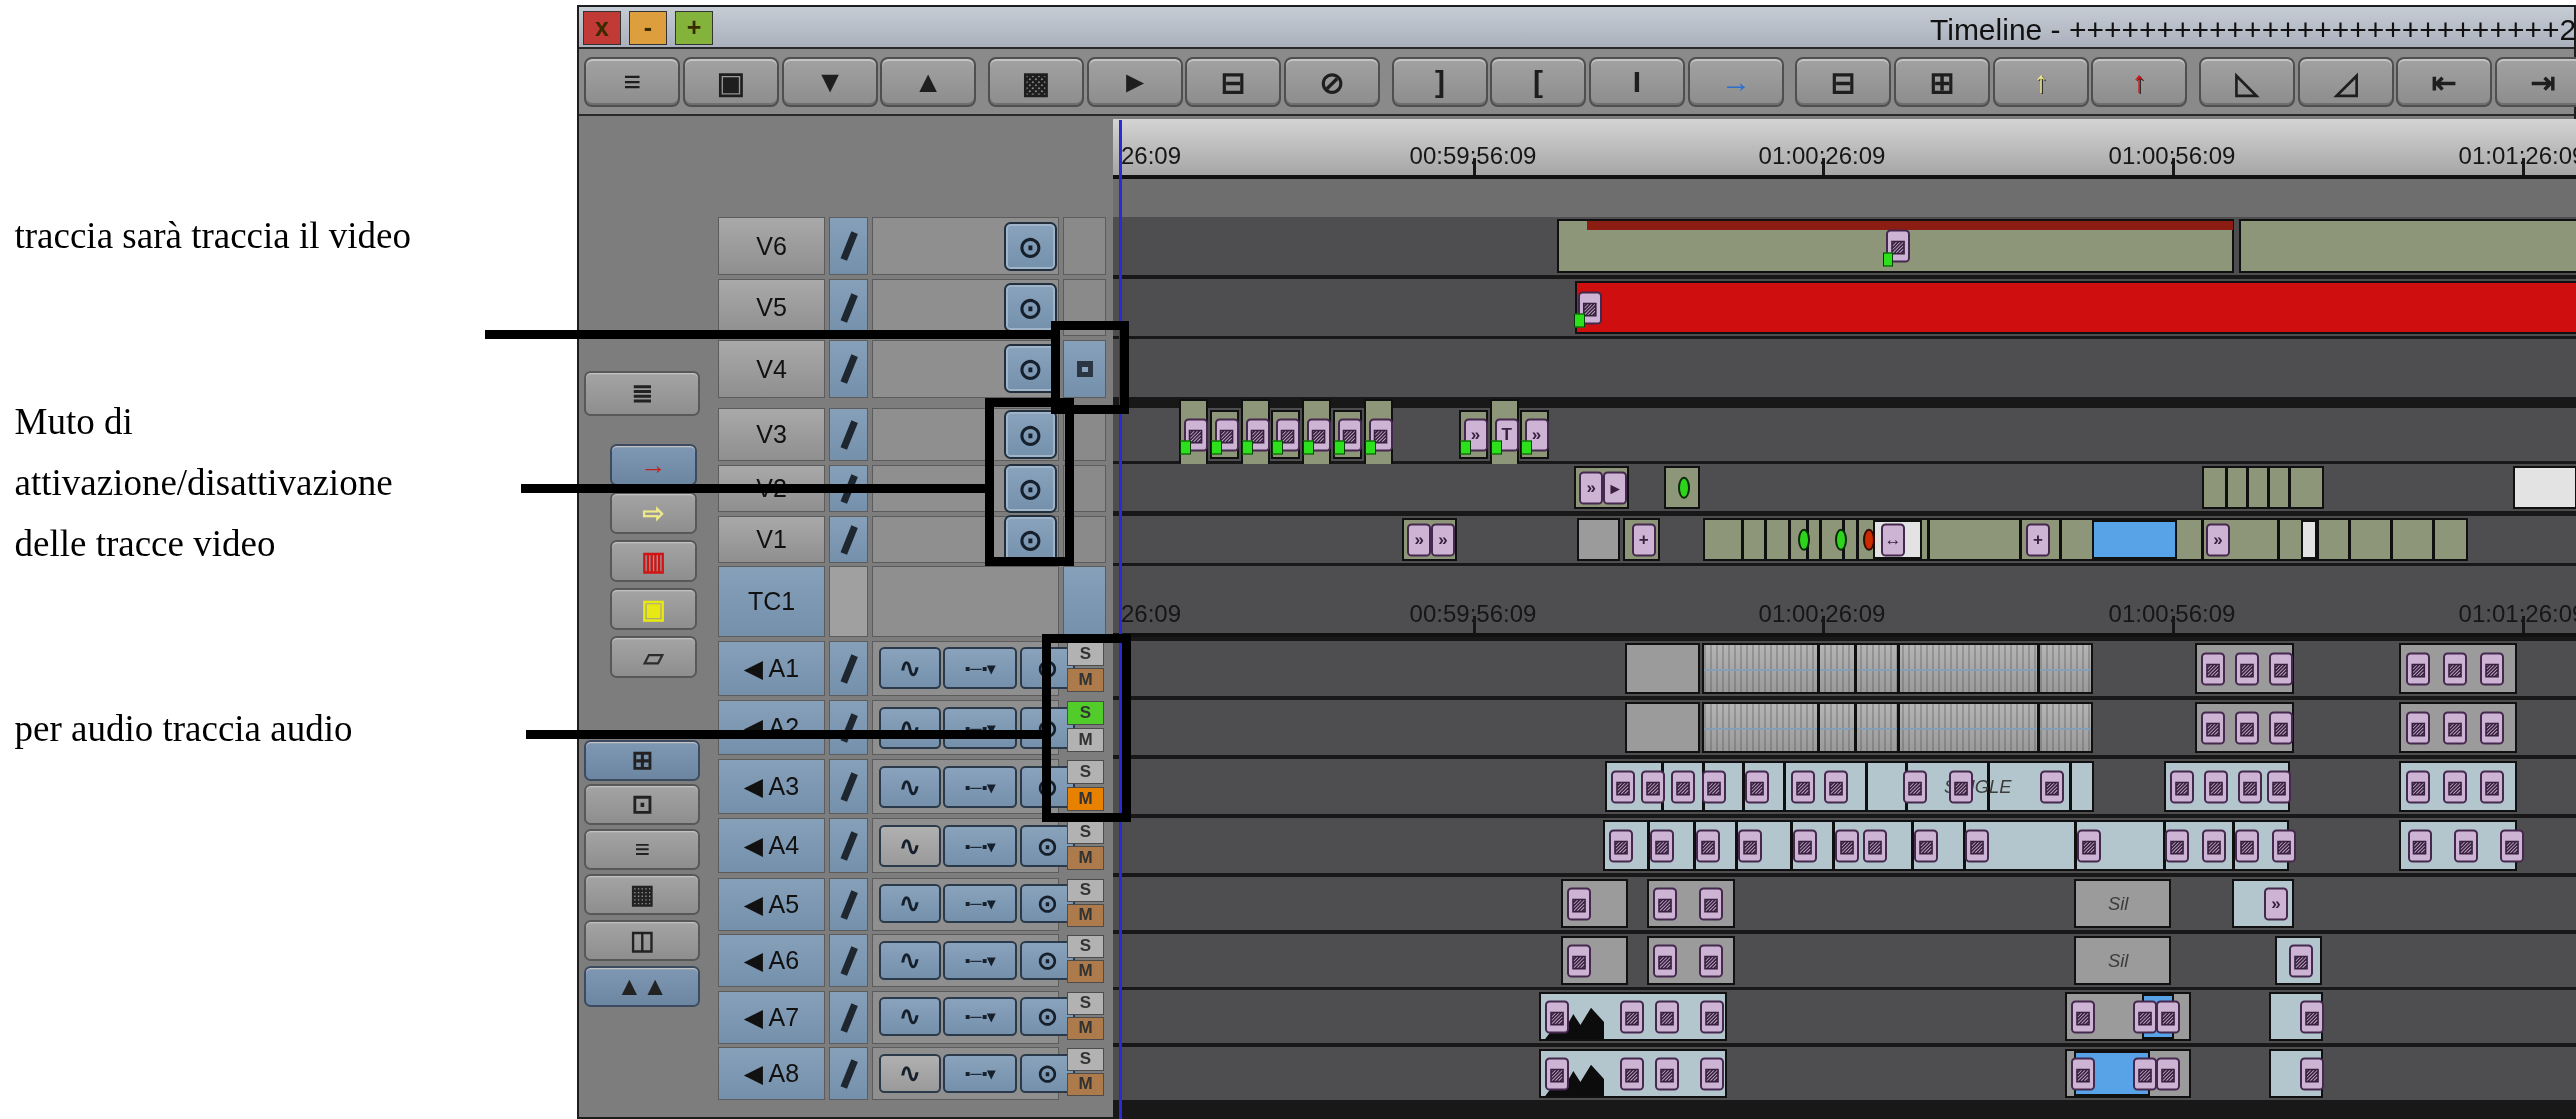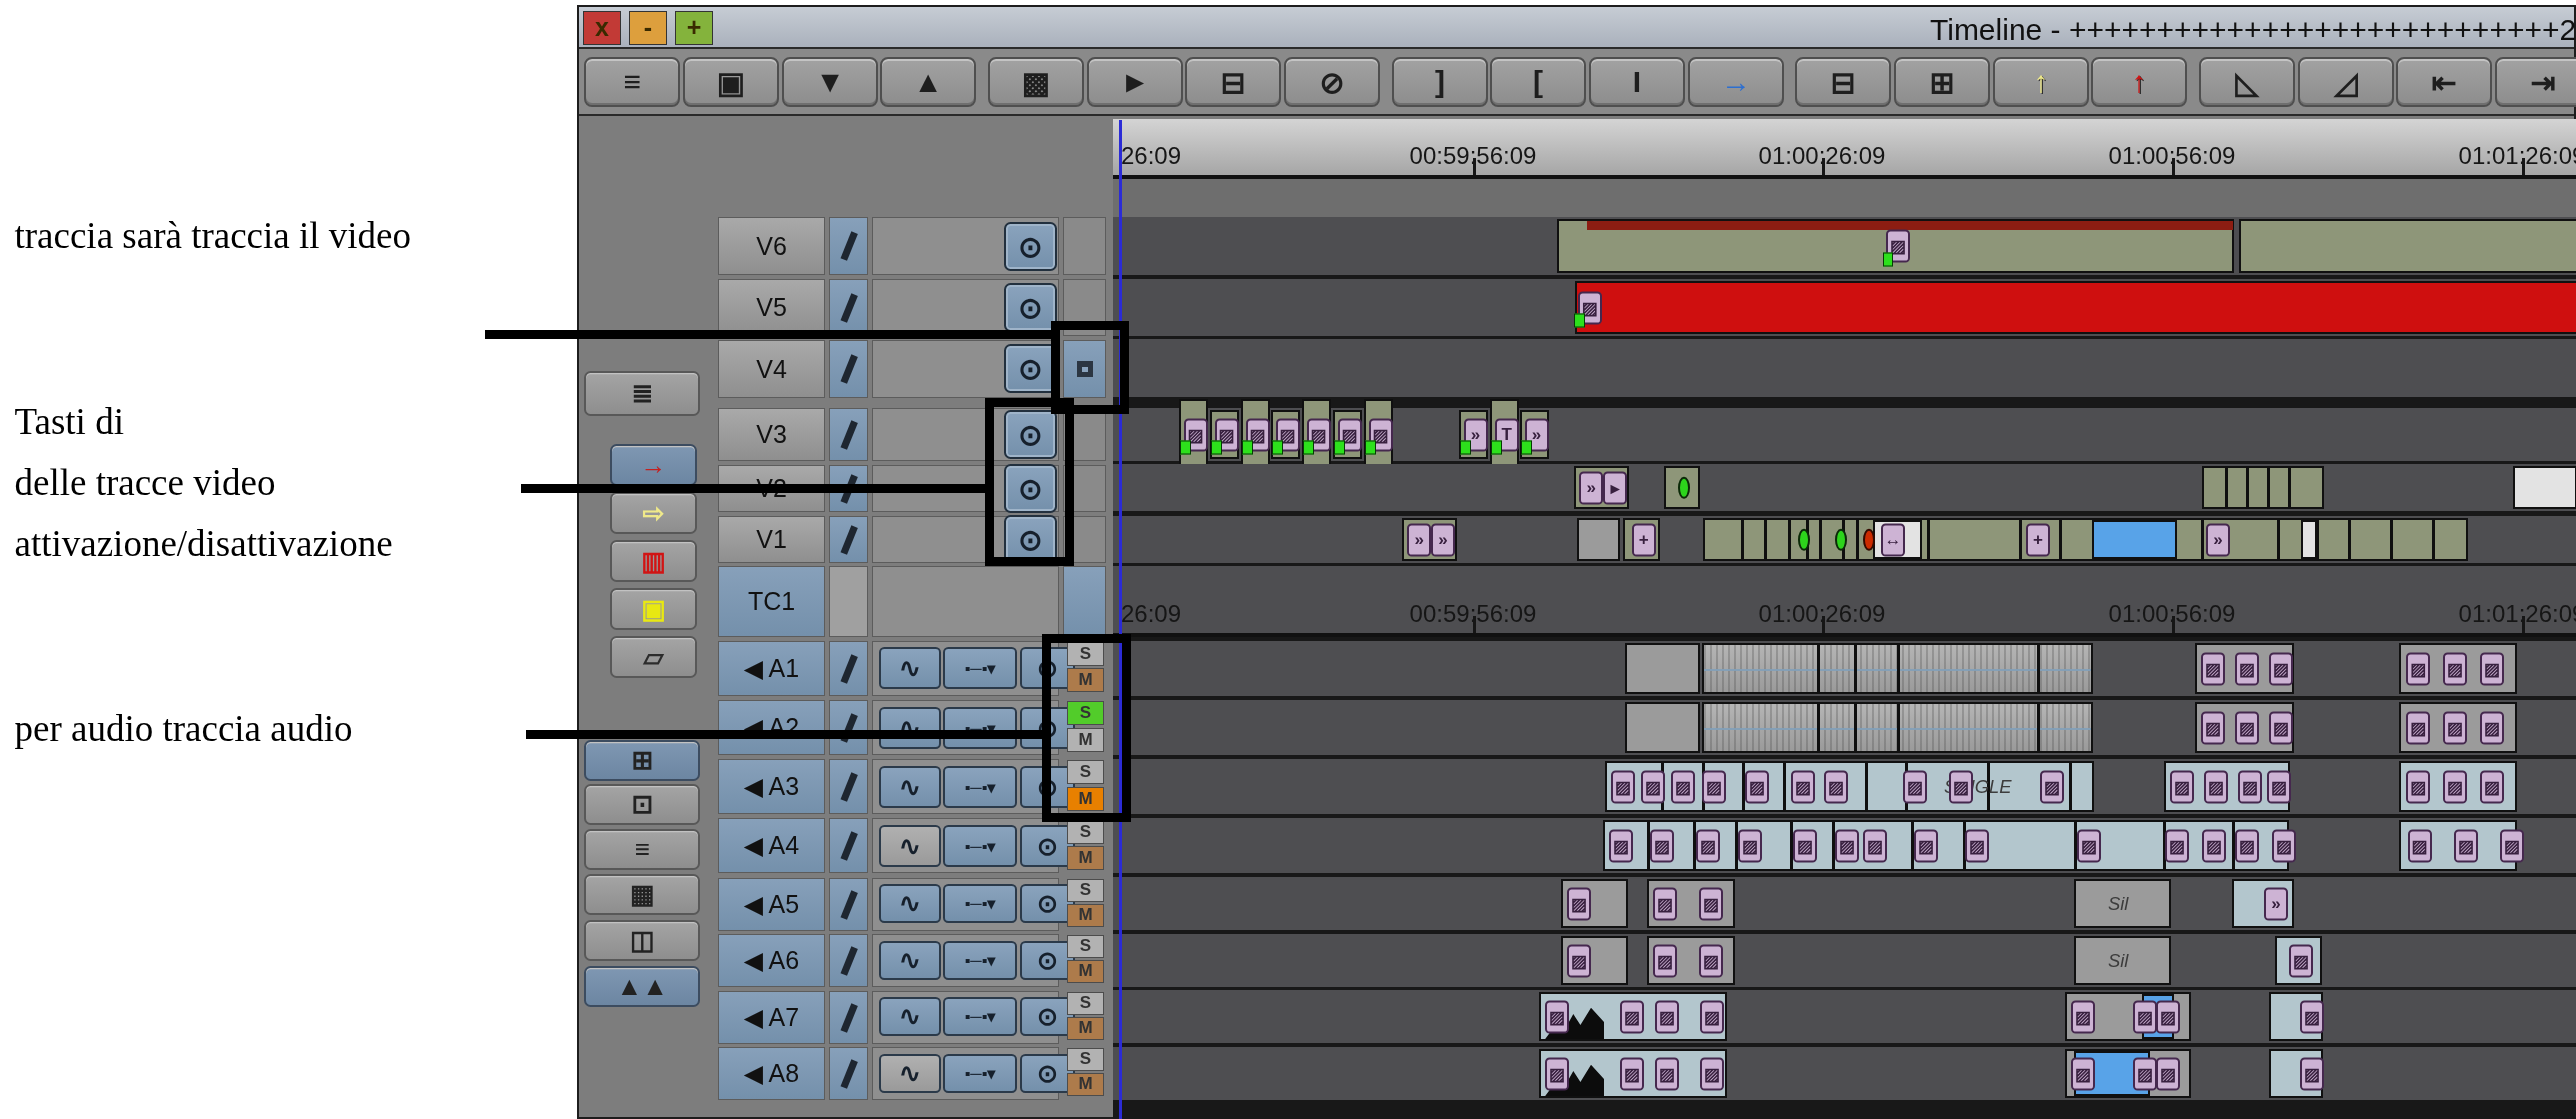--- a/index.html
+++ b/index.html
@@ -88,23 +88,23 @@
 </style>
 </head>
 <body>
 
 <div id="app">
 
   <div class="note" style="left:14.5px;top:205px;" id="note1">
       <div>traccia sarà traccia il video</div>
     </div>
   <div class="note" style="left:14.5px;top:391px;" id="note2">
-      <div>Tasti di</div>
+      <div>Muto di</div>
+      <div>attivazione/disattivazione</div>
       <div>delle tracce video</div>
-      <div>attivazione/disattivazione</div>
     </div>
   <div class="note" style="left:14.5px;top:698px;" id="note3">
       <div>per audio traccia audio</div>
     </div>
   <div class="aline" style="left:485px;top:330px;width:567px;"></div>
   <div class="aline" style="left:521px;top:484px;width:465px;"></div>
   <div class="aline" style="left:526px;top:730px;width:517px;"></div>
   <div class="abox" style="left:1051px;top:321px;width:78px;height:93px;"></div>
   <div class="abox" style="left:985px;top:398px;width:89px;height:168px;"></div>
   <div class="abox" style="left:1042px;top:634px;width:89px;height:188px;"></div>

